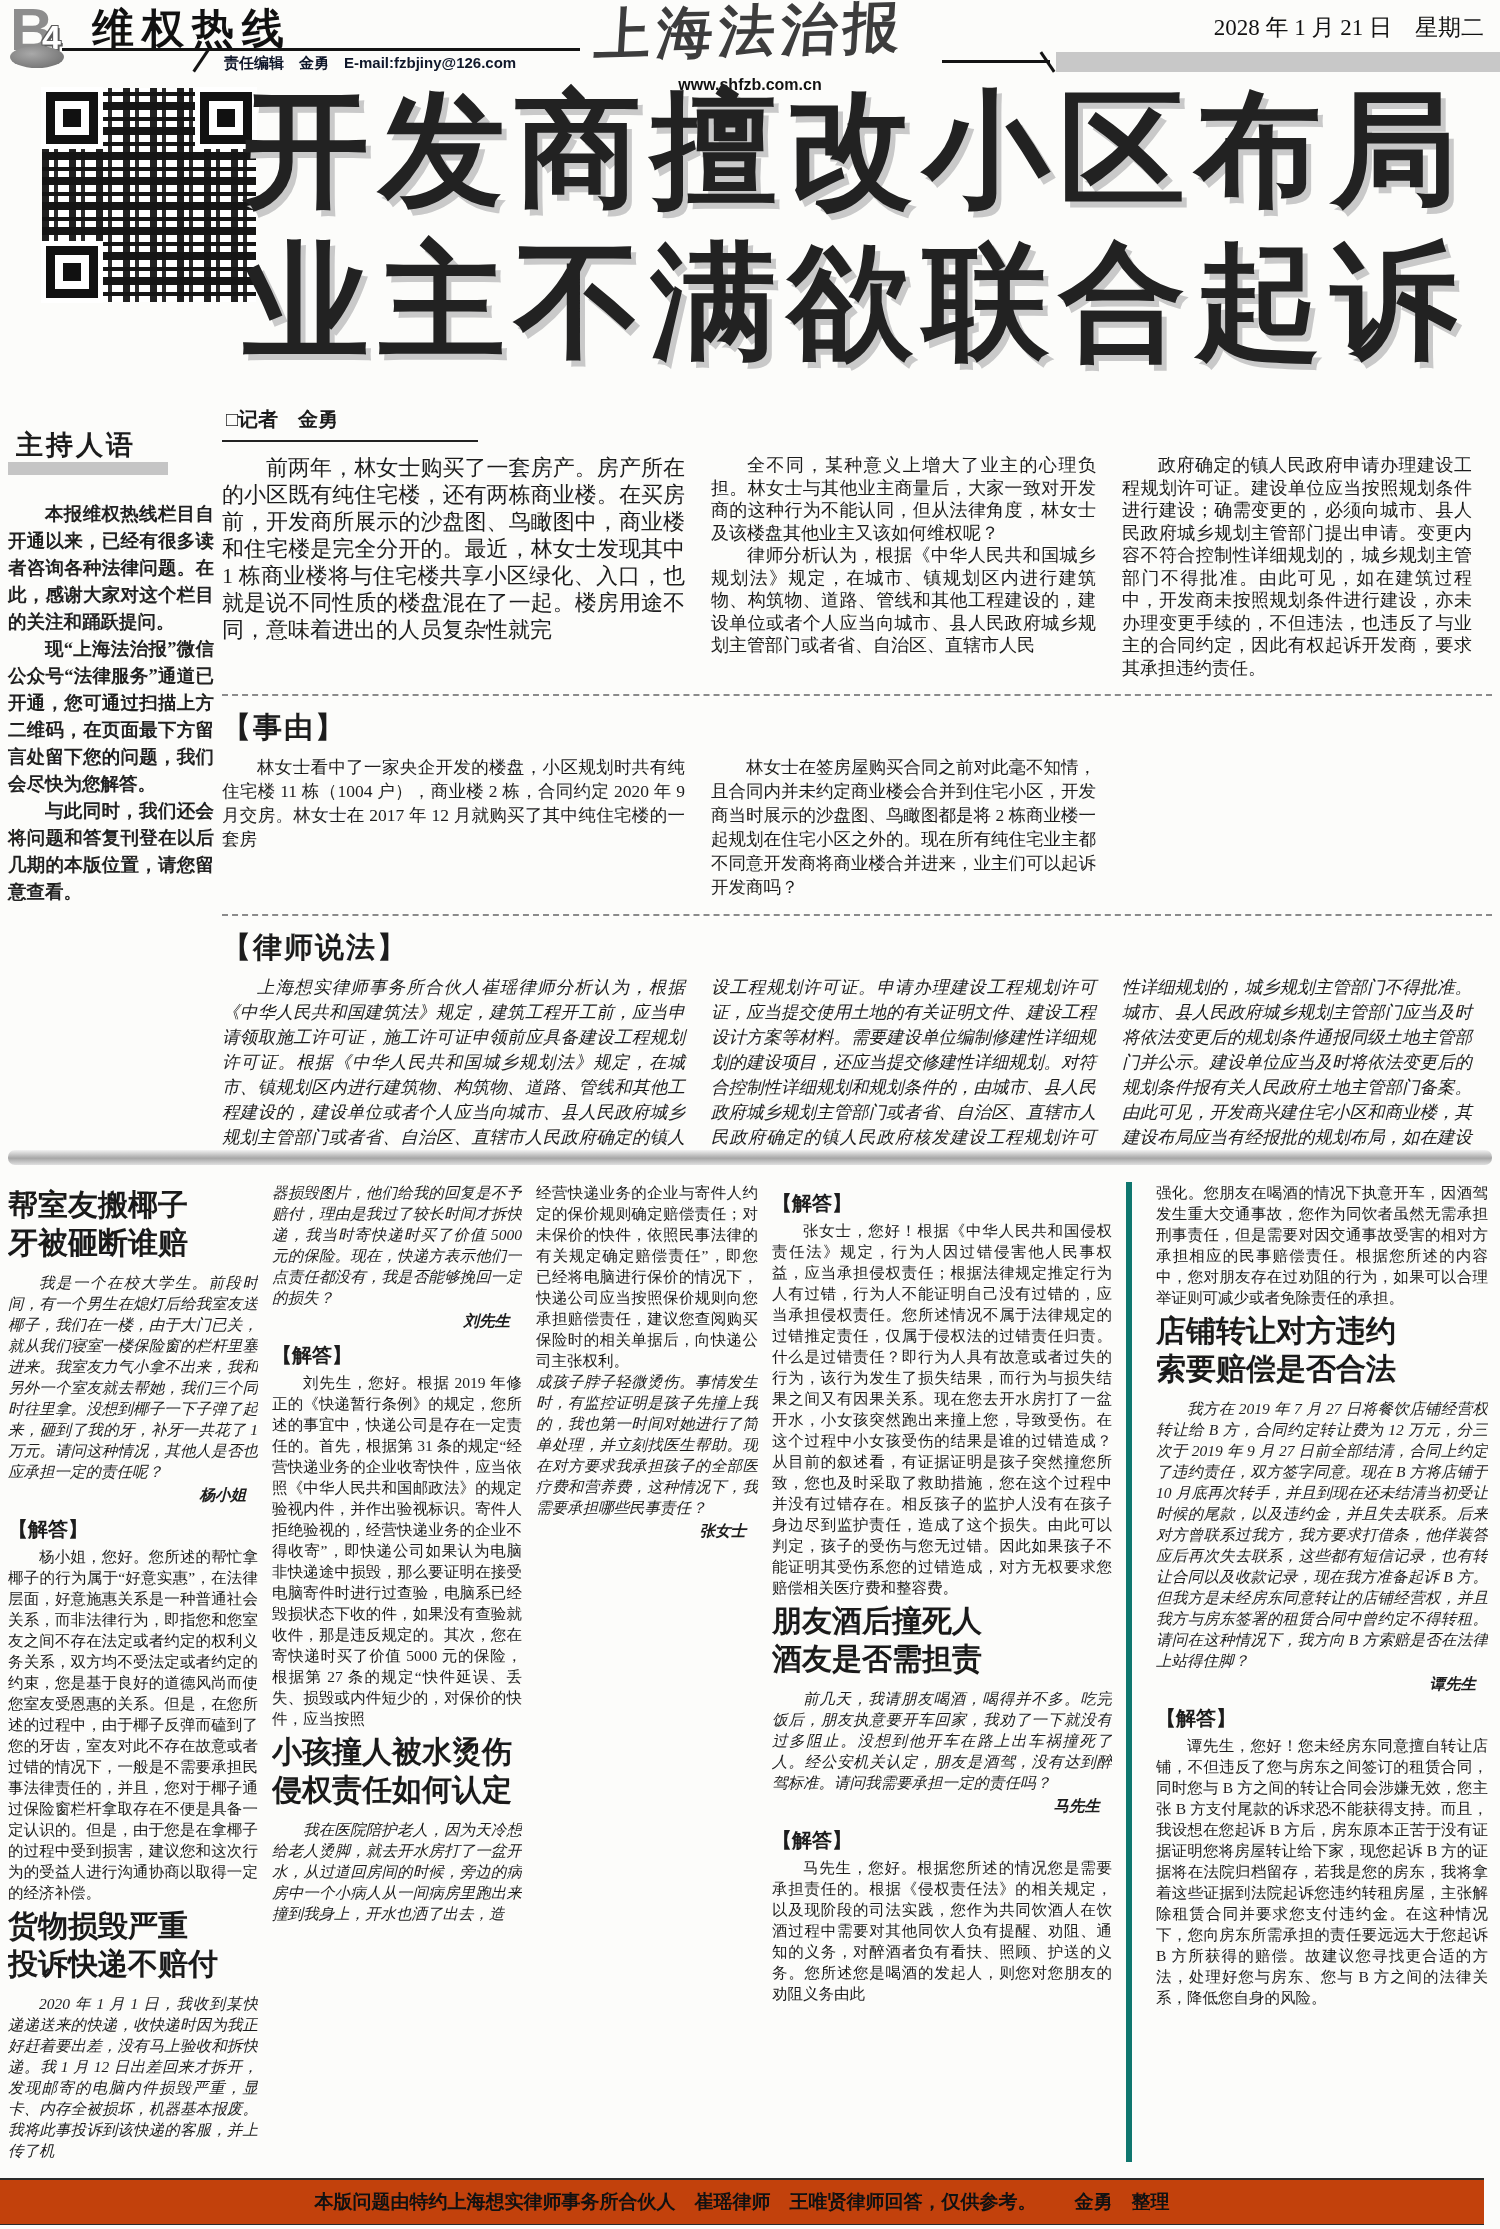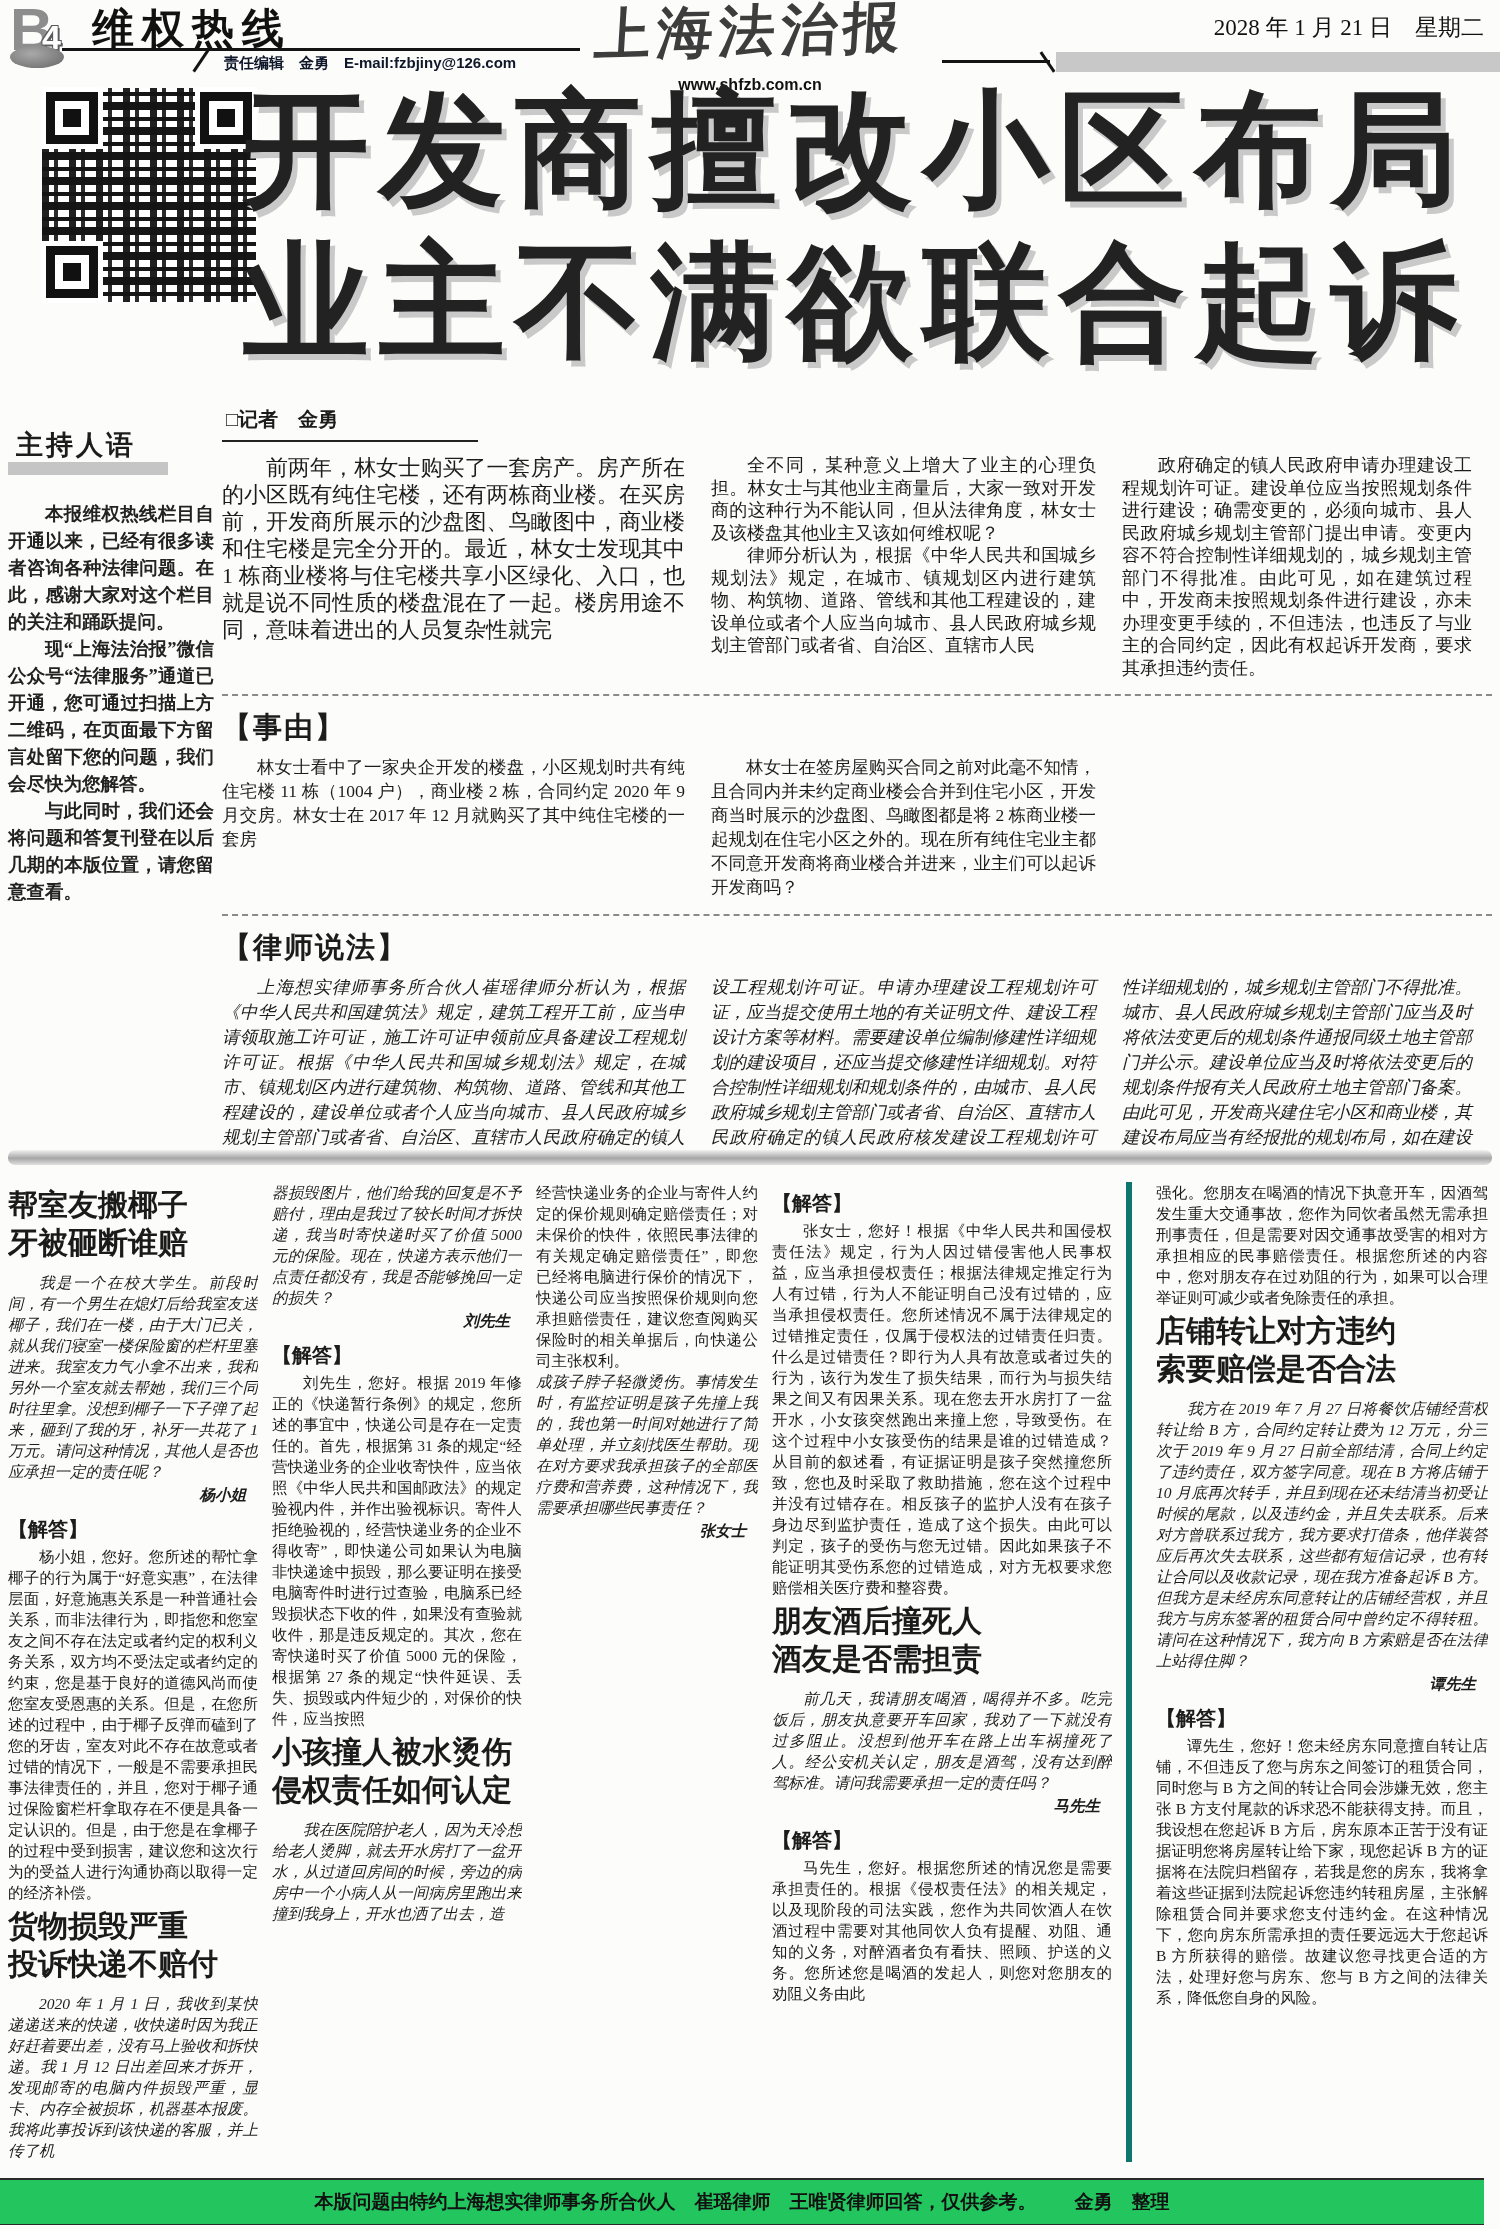--- a/index.html
+++ b/index.html
@@ -65,21 +65,21 @@
   .qcol { overflow:hidden; height:100%; }
   .cA { width:250px; } .cB { width:250px; } .cC { width:222px; }
   .cD { width:340px; } .cE { width:346px; border-left:6px solid #0f766e; padding-left:24px; width:362px; }
   .qa .t { font:800 30px/38px "Liberation Sans", sans-serif; text-align:left; margin:4px 0 10px; color:#1a1a1a; }
   .qa .q { font:italic 400 15.5px/21px "Liberation Serif", serif; text-indent:2em; text-align:justify; }
   .qa .sig { font:italic 700 15.5px/26px "Liberation Serif", serif; text-align:right; padding-right:12px; }
   .qa .al { font:800 20px/30px "Liberation Sans", sans-serif; margin:6px 0 2px; }
   .qa .a { font:400 15.5px/21px "Liberation Serif", serif; text-indent:2em; text-align:justify; }
   
   .foot { position:absolute; left:0; right:16px; top:2178px; border-top:2px solid #2a2a2a; border-bottom:1px solid #2a2a2a;
-          text-align:center; font:700 19px/44px "Liberation Sans", sans-serif; color:#111; background:#22c55e; }
+          text-align:center; font:700 19px/44px "Liberation Sans", sans-serif; color:#111; background:#c2410c; }
 </style>
 </head>
 <body>
 
 <div class="page">
 
   <div class="pageno">
     <span class="b">B</span>
     <span class="n">4</span>
     <span class="disc"></span>

